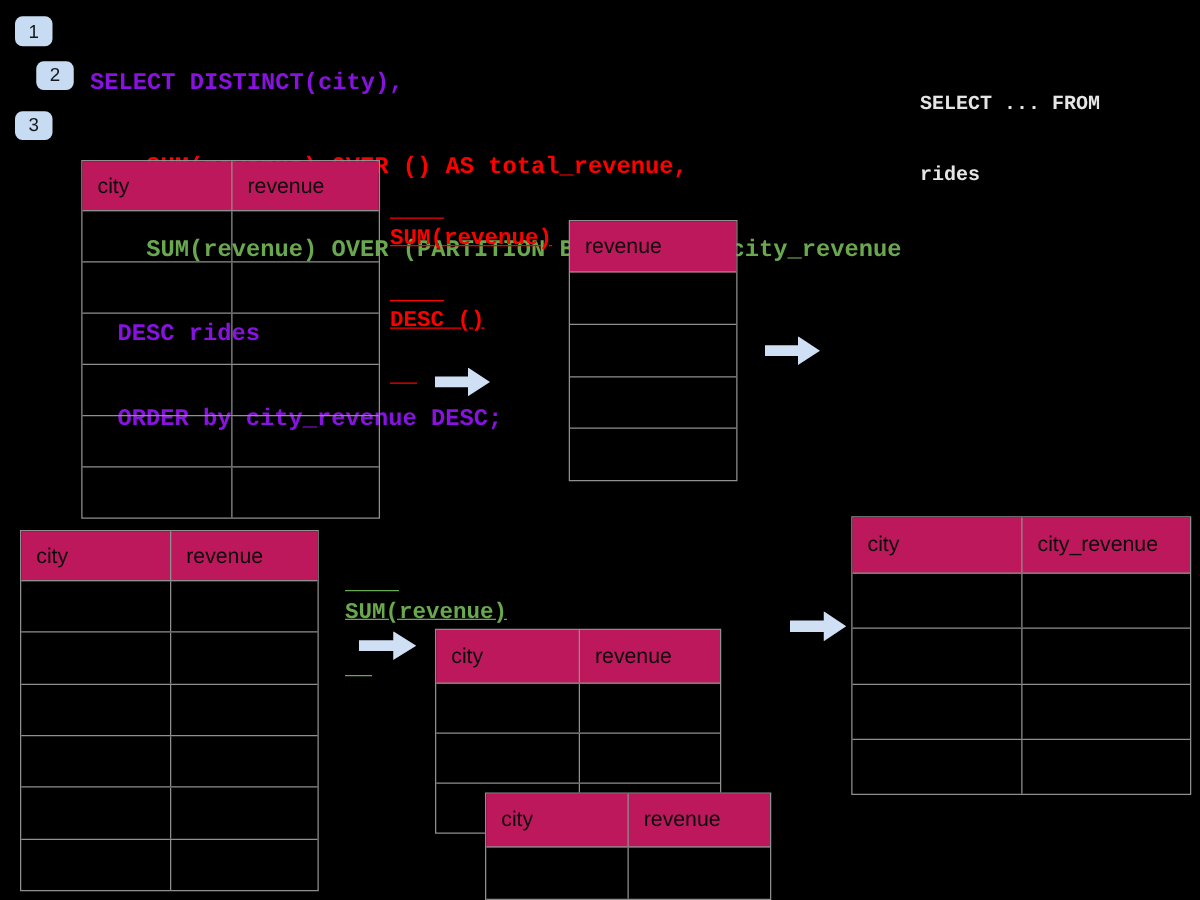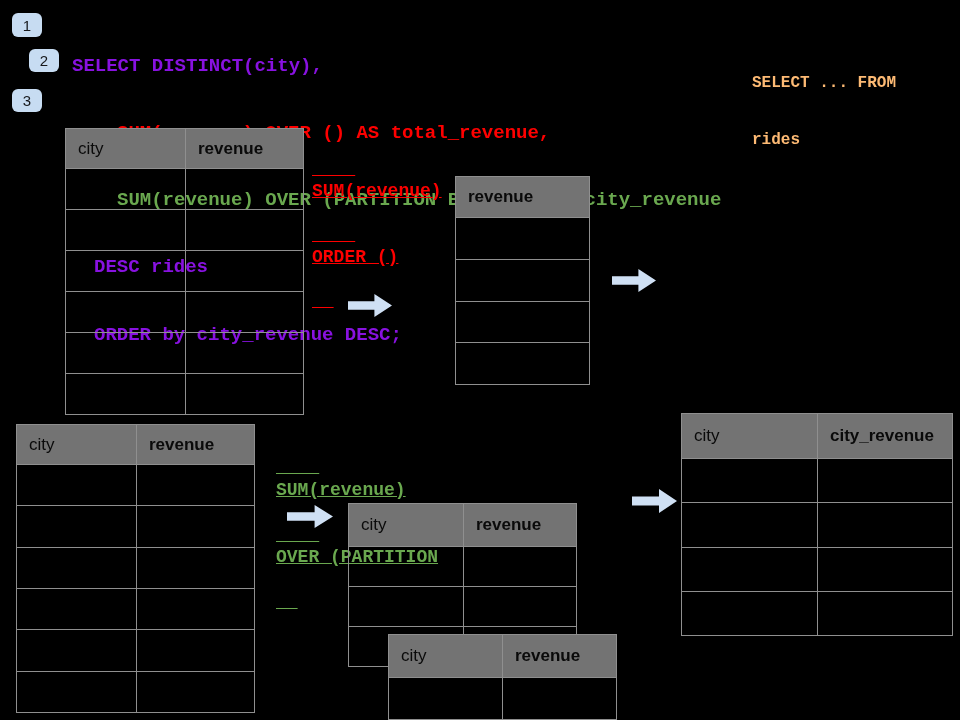--- a/index.html
+++ b/index.html
@@ -15,41 +15,41 @@
   #code{position:absolute;left:72px;top:10px;
         font:bold 19px "Liberation Mono",monospace;line-height:22.4px;
         white-space:pre;}
   .cl-purple{color:#8812e0;}
   .cl-red{color:#fe0000;}
   .cl-green{color:#6aa84f;}
   .ind1{padding-left:45px;}
   .ind2{padding-left:22px;}
 
   
-  #side-note{position:absolute;left:752px;top:36px;color:#fdba74;
+  #side-note{position:absolute;left:736px;top:36px;color:#e5e5e5;
              font:bold 16px "Liberation Mono",monospace;line-height:19px;white-space:pre;}
 
   
   .annot{position:absolute;font:bold 18px "Liberation Mono",monospace;white-space:pre;text-decoration:underline;}
   #annot-total{left:312px;top:136px;line-height:22px;color:#fe0000;}
   #annot-partition{left:276px;top:434px;line-height:22.4px;color:#6aa84f;}
 
   
   .tbl{position:absolute;border:1px solid #8f8f8f;display:flex;flex-direction:column;box-sizing:border-box;}
-  .thead{display:flex;background:#737373;border-bottom:1px solid #8f8f8f;flex:0 0 auto;}
+  .thead{display:flex;background:#be185d;border-bottom:1px solid #8f8f8f;flex:0 0 auto;}
   .thcell{display:flex;align-items:center;padding-left:12px;box-sizing:border-box;
           font-size:17px;color:#0a0a0a;}
   .thcell.c1{border-right:1px solid #8f8f8f;}
   .tbody{flex:1;display:flex;flex-direction:column;}
   .trow{flex:1;display:flex;}
   .trow + .trow{border-top:1px solid #8f8f8f;}
   .tcell{box-sizing:border-box;height:100%;}
   .tcell.c1{border-right:1px solid #8f8f8f;}
   .one-col .thcell.c1,.one-col .tcell.c1{border-right:none;}
-  .tcell:last-child,.thcell:last-child{flex:1;font-weight:bold;}
+  .tcell:last-child,.thcell:last-child{flex:1;}
 
   
   #tbl-rides-top{left:65px;top:128px;width:239px;height:287px;}
   #tbl-rides-top .thead{height:39px;}
   #tbl-rides-top .c1{width:120px;flex:0 0 120px;}
 
   #tbl-total-result{left:455px;top:176px;width:135px;height:209px;}
   #tbl-total-result .thead{height:40px;}
   #tbl-total-result .c1{width:100%;flex:1;}
 
@@ -99,25 +99,24 @@
     <div class="cl-purple ind2">ORDER by city_revenue DESC;</div>
   </div>
 
   <div id="side-note">
     <div>SELECT ... FROM</div>
     <div>rides</div>
   </div>
 
   <div class="annot" id="annot-total">
     <div>SUM(revenue)</div>
-    <div>ORDER ()</div>
+    <div>DESC ()</div>
   </div>
   <div class="annot" id="annot-partition">
     <div>SUM(revenue)</div>
-    <div>OVER (PARTITION</div>
   </div>
 
   <div class="tbl" id="tbl-rides-top">
     <div class="thead">
       <div class="thcell c1">city</div>
       <div class="thcell">revenue</div>
     </div>
     <div class="tbody">
         <div class="trow">
           <div class="tcell c1"></div>

